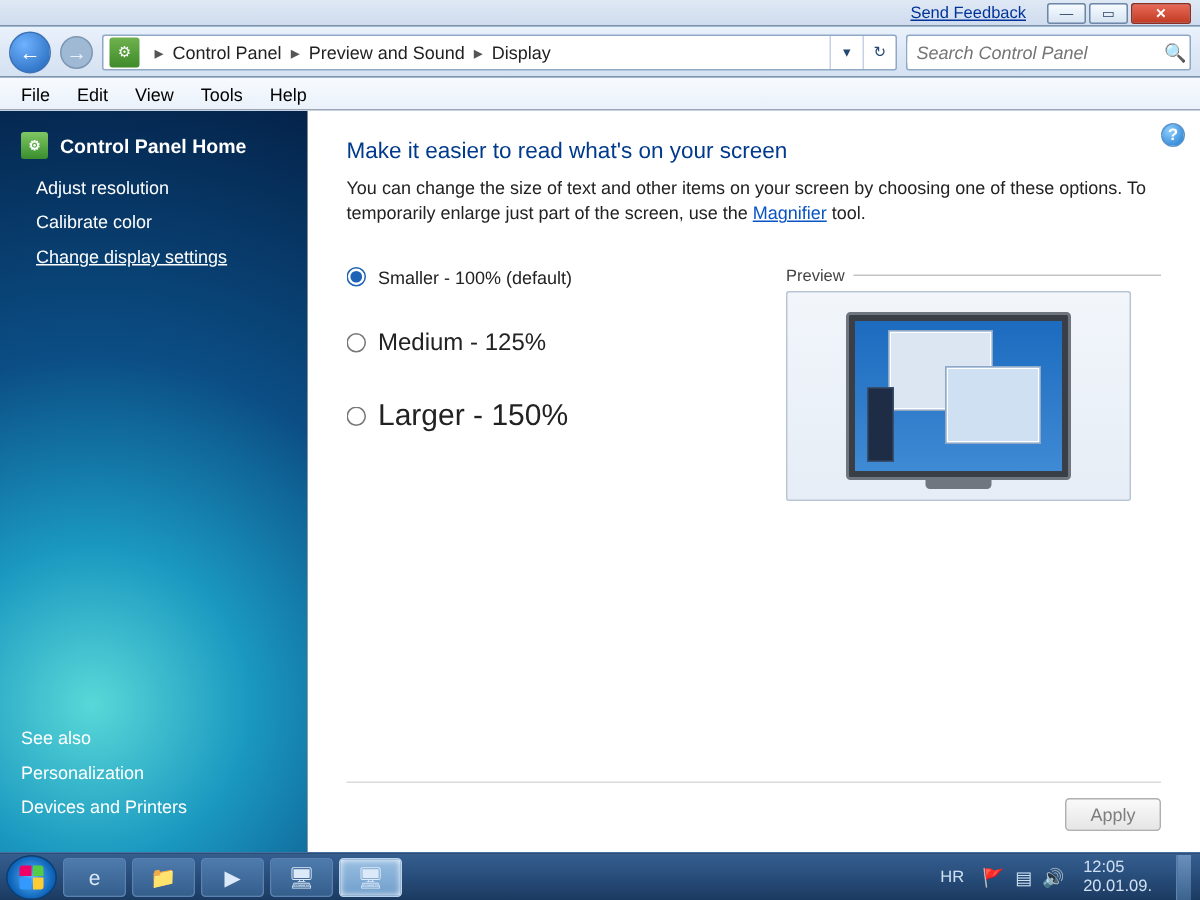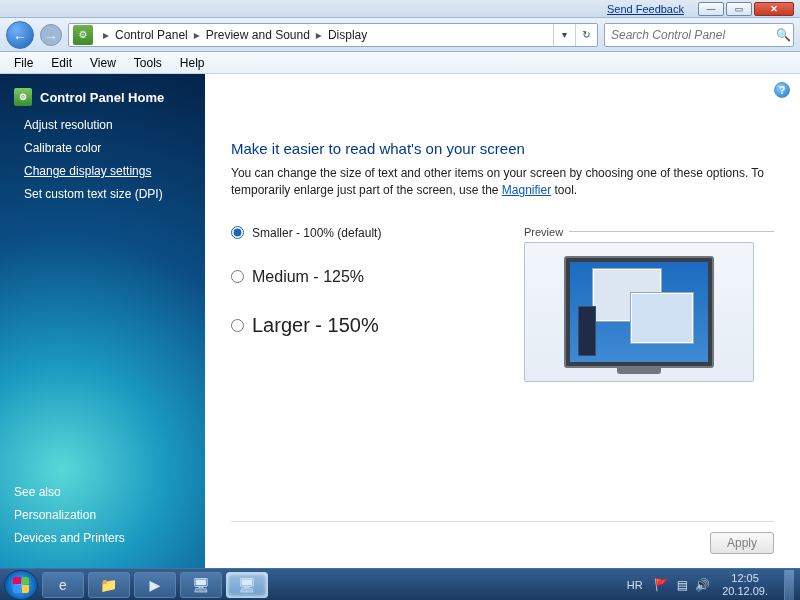--- a/index.html
+++ b/index.html
@@ -89,21 +89,21 @@
   .content {
     flex:1; background:#fff; padding:18px 26px 14px 26px; position:relative; font-size:12px; color:#222;
     display:flex; flex-direction:column;
   }
   .help-icon {
     position:absolute; top:8px; right:10px; width:16px; height:16px; border-radius:50%;
     background:radial-gradient(circle at 35% 30%, #8fd0ff, #1e78cc); color:#fff;
     font-size:11px; font-weight:bold; display:flex; align-items:center; justify-content:center; cursor:pointer;
     border:1px solid #5a94cc;
   }
-  h1.page-title { color:#003a8c; font-size:15px; font-weight:400; margin-bottom:8px;margin-top:48px;}
+  h1.page-title { color:#003a8c; font-size:15px; font-weight:400; margin-bottom:8px;}
   .page-desc { line-height:1.45; }
   .inline-link { color:#0954c3; text-decoration:underline; cursor:pointer;}
 
   .options-row { display:flex; margin-top:26px; gap:40px;}
   .radios { flex:1; }
   .radio-opt { display:flex; align-items:center; gap:8px; margin-bottom:28px; cursor:pointer;}
   .radio-opt input { accent-color:#1e63b6;}
   .lbl-small { font-size:12px; }
   .lbl-med   { font-size:16px; }
   .lbl-large { font-size:20px; }
@@ -158,21 +158,21 @@
   .flag span:nth-child(4){background:#fc3; border-radius:0 0 2px 0;}
   .tb-item {
     height:26px; min-width:42px; border:1px solid #5a82b2; border-radius:3px;
     background:linear-gradient(to bottom,#4e7bad,#345e8c);
     display:flex; align-items:center; justify-content:center; cursor:pointer; margin-left:2px;
     color:#dbe9f8; font-size:14px;
   }
   .tb-item.active { background:linear-gradient(to bottom,#9abfe2,#6f9ecb); border-color:#b7d2ec; box-shadow:inset 0 0 4px #fff; }
   .tray { margin-left:auto; display:flex; align-items:center; gap:10px; color:#cfe0f2; font-size:11px; padding-right:2px;}
   .tray-icons span { margin:0 2px; font-size:12px; cursor:pointer;}
-  .clock { text-align:center; line-height:1.1; font-size:11px; }
+  .clock { text-align:left; line-height:1.1; font-size:11px; }
   .showdesk { width:10px; height:30px; border-left:1px solid #5a82b2; margin-left:6px; cursor:pointer;
     background:linear-gradient(to bottom,#6a91bd,#3c628e);}
 </style>
 </head>
 <body>
 
 <div class="titlebar">
   <span class="feedback-link">Send Feedback</span>
   <div class="chrome-btns">
     <div class="win-btn">—</div>
@@ -213,21 +213,20 @@
 
 <div class="body">
   <div class="sidebar">
     <div class="sidebar-home">
       <span class="cp-mini">⚙</span>
       <span>Control Panel Home</span>
     </div>
     <div class="side-link">Adjust resolution</div>
     <div class="side-link">Calibrate color</div>
     <div class="side-link active">Change display settings</div>
-    <div class="side-link">Set custom text size (DPI)</div>
 
     <div class="side-bottom">
       <h4>See also</h4>
       <div class="side-link">Personalization</div>
       <div class="side-link">Devices and Printers</div>
     </div>
   </div>
 
   <div class="content">
     <div class="help-icon">?</div>
@@ -294,17 +293,17 @@
 
   <div class="tray">
     <span>HR</span>
     <span class="tray-icons">
       <span>🚩</span>
       <span>▤</span>
       <span>🔊</span>
     </span>
     <div class="clock">
       <div>12:05</div>
-      <div>20.12.09.</div>
+      <div>20.01.09.</div>
     </div>
     <div class="showdesk"></div>
   </div>
 </div>
 
 </body></html>

